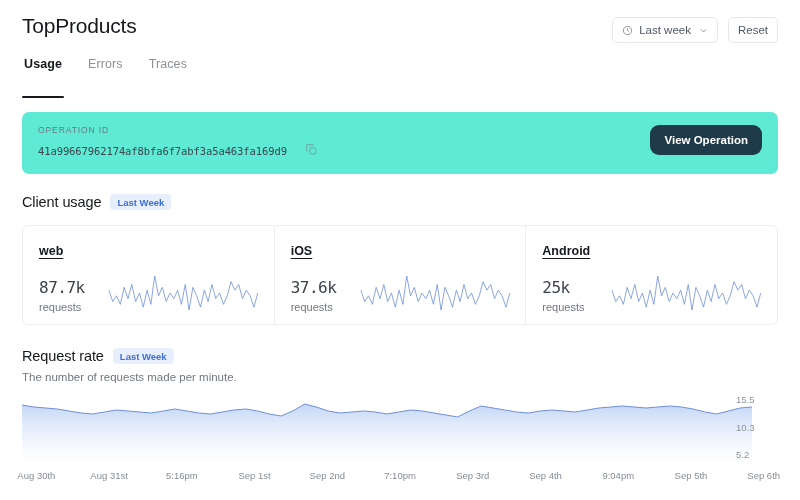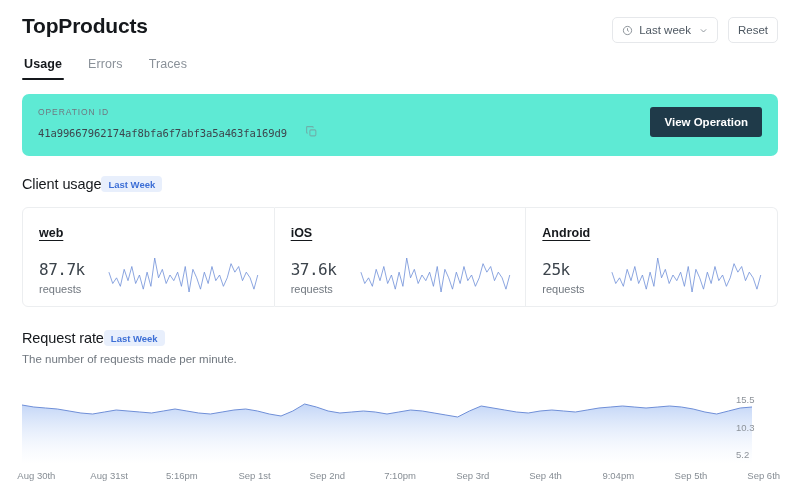--- a/index.html
+++ b/index.html
@@ -8,37 +8,37 @@
     background: #ffffff;
     font-family: "Liberation Sans", sans-serif;
     color: #1b1f23;
     overflow: hidden;
   }
   .page { position: relative; width: 800px; height: 500px; }
 
   
   .header { padding: 14px 22px 0 22px; }
   .title-row { display: flex; align-items: flex-start; justify-content: space-between; }
-  .page-title { font-size: 21px; font-weight: 700; letter-spacing: -0.2px; color: #15181c; }
+  .page-title { font-size: 21px; font-weight: 400; letter-spacing: -0.2px; color: #15181c; }
   .header-actions { display: flex; align-items: center; gap: 10px; margin-top: 3px; }
   .ghost-btn {
     display: inline-flex; align-items: center; gap: 6px;
     height: 26px; padding: 0 9px;
     border: 1px solid #e6e8eb; border-radius: 5px;
     background: #fff; font-size: 11.5px; color: #4e5862;
     cursor: pointer; white-space: nowrap;
   }
   .ghost-btn svg { display: block; }
   .chev { width: 9px; height: 9px; margin-left: 2px; }
 
   
   .tabs { display: flex; gap: 26px; margin-top: 14px; padding-left: 2px; }
   .tab {
     position: relative; font-size: 12.5px; color: #8a9199;
-    padding-bottom: 9px; cursor: pointer; letter-spacing: 0.1px;
+    padding-bottom: 27px; cursor: pointer; letter-spacing: 0.1px;
   }
   .tab.active { color: #15181c; font-weight: 700; }
   .tab.active::after {
     content: ""; position: absolute; left: -2px; right: -2px; bottom: 0;
     height: 2px; background: #15181c; border-radius: 2px;
   }
 
   
   .op-panel {
     margin: 14px 22px 0 22px;
@@ -51,29 +51,29 @@
     color: #6f7780; font-weight: 400; margin-bottom: 7px;
   }
   .op-value-row { display: flex; align-items: center; gap: 18px; }
   .op-value {
     font-family: "DejaVu Sans Mono", monospace;
     font-size: 10.5px; color: #3d454d; letter-spacing: -0.1px;
   }
   .copy-icon { cursor: pointer; opacity: .55; display: block; }
   .primary-btn {
     background: #1f3a49; color: #ffffff;
-    border: none; border-radius: 3px;
+    border: none; border-radius: 9px;
     font-size: 11.5px; font-weight: 700;
     padding: 9px 14px; cursor: pointer;
     font-family: "Liberation Sans", sans-serif;
   }
 
   
   .section { margin: 20px 22px 0 22px; }
-  .section-head { display: flex; align-items: center; }
+  .section-head { display: flex; align-items: center; gap: 9px; }
   .section-title { font-size: 14.5px; font-weight: 400; color: #15181c; letter-spacing: -0.1px; }
   .badge {
     background: #e8effc; color: #3d6fd6;
     font-size: 9.5px; font-weight: 700;
     padding: 2.5px 7px; border-radius: 4px; white-space: nowrap;
   }
   .section-sub { font-size: 11.5px; color: #70777f; margin-top: 7px; }
 
   
   .cards { display: flex; margin: 15px 22px 0 22px; }

